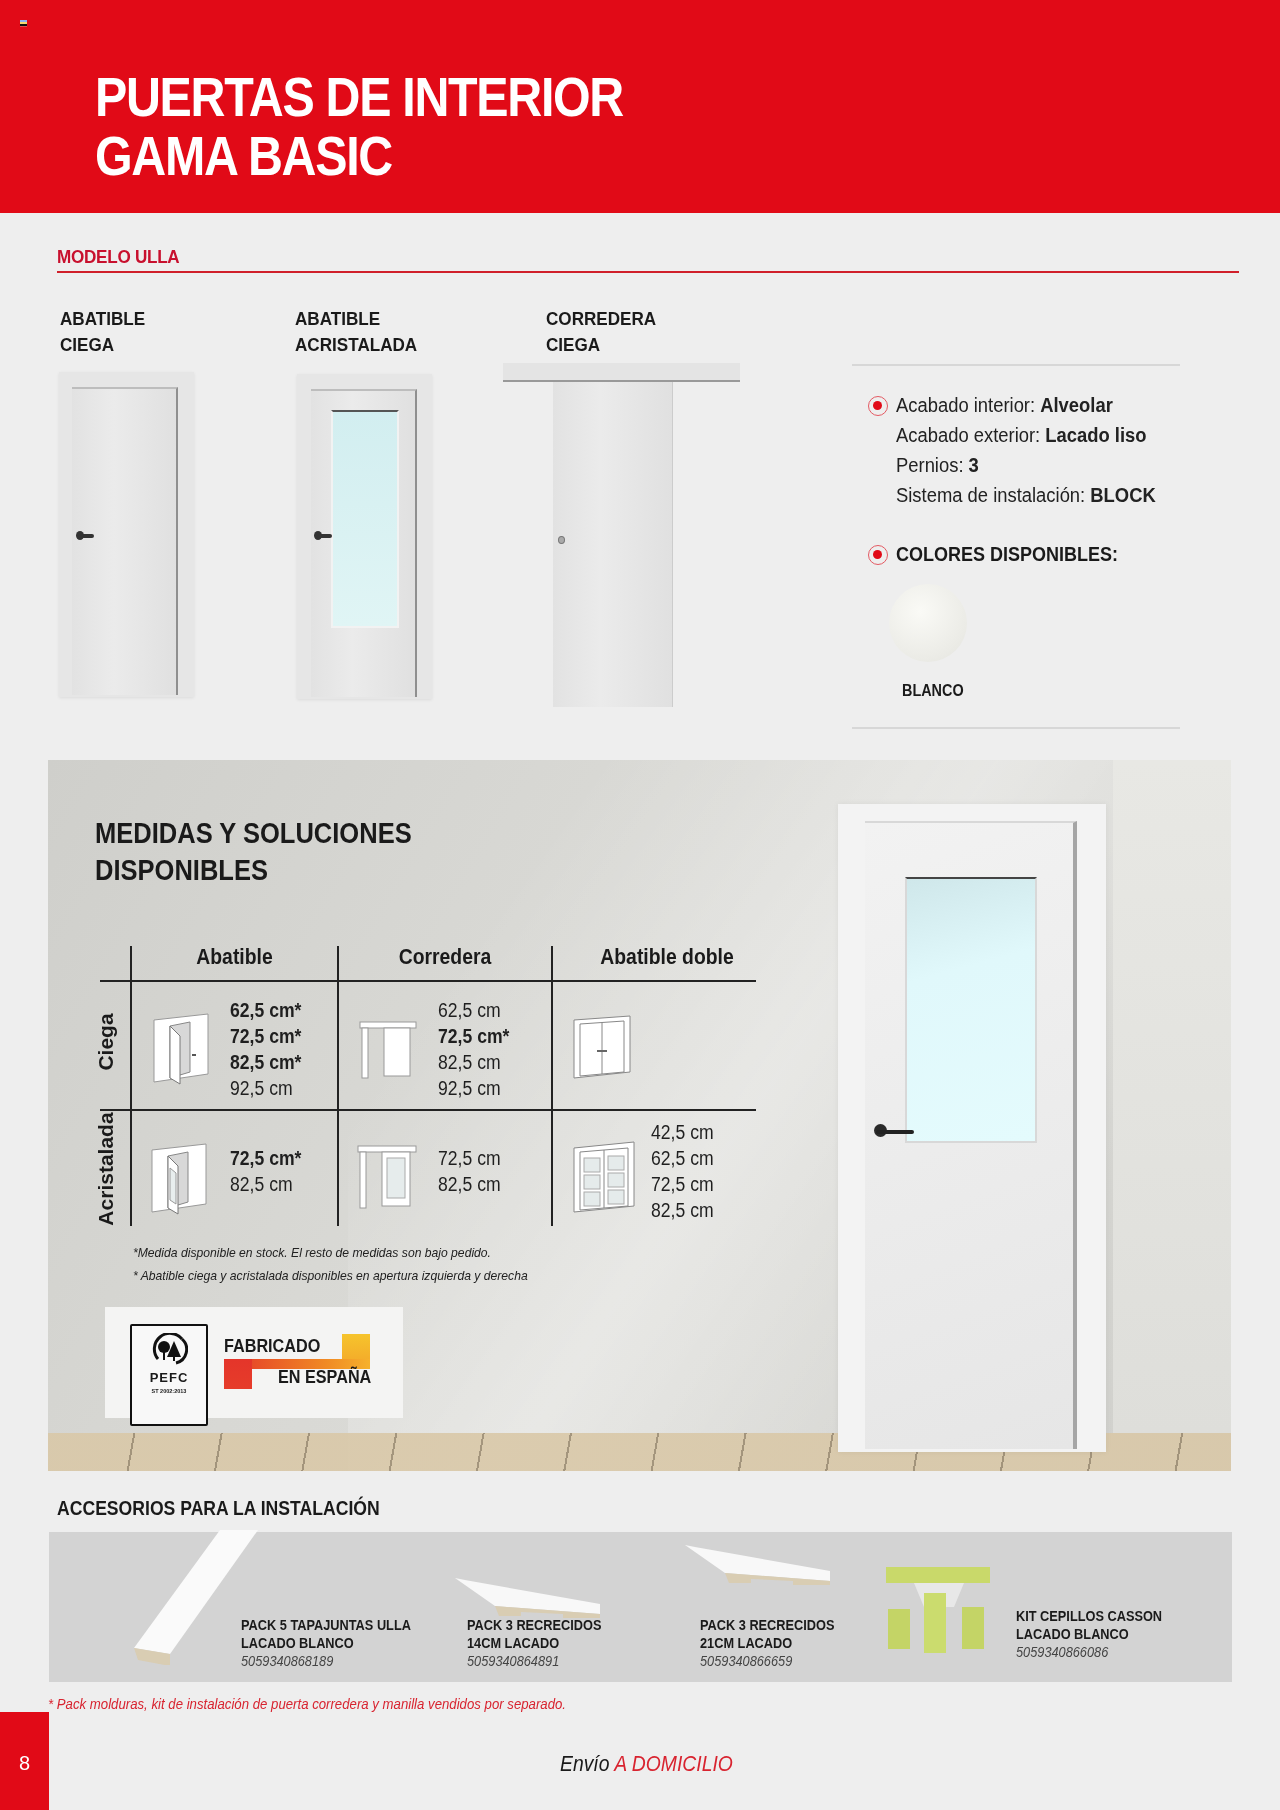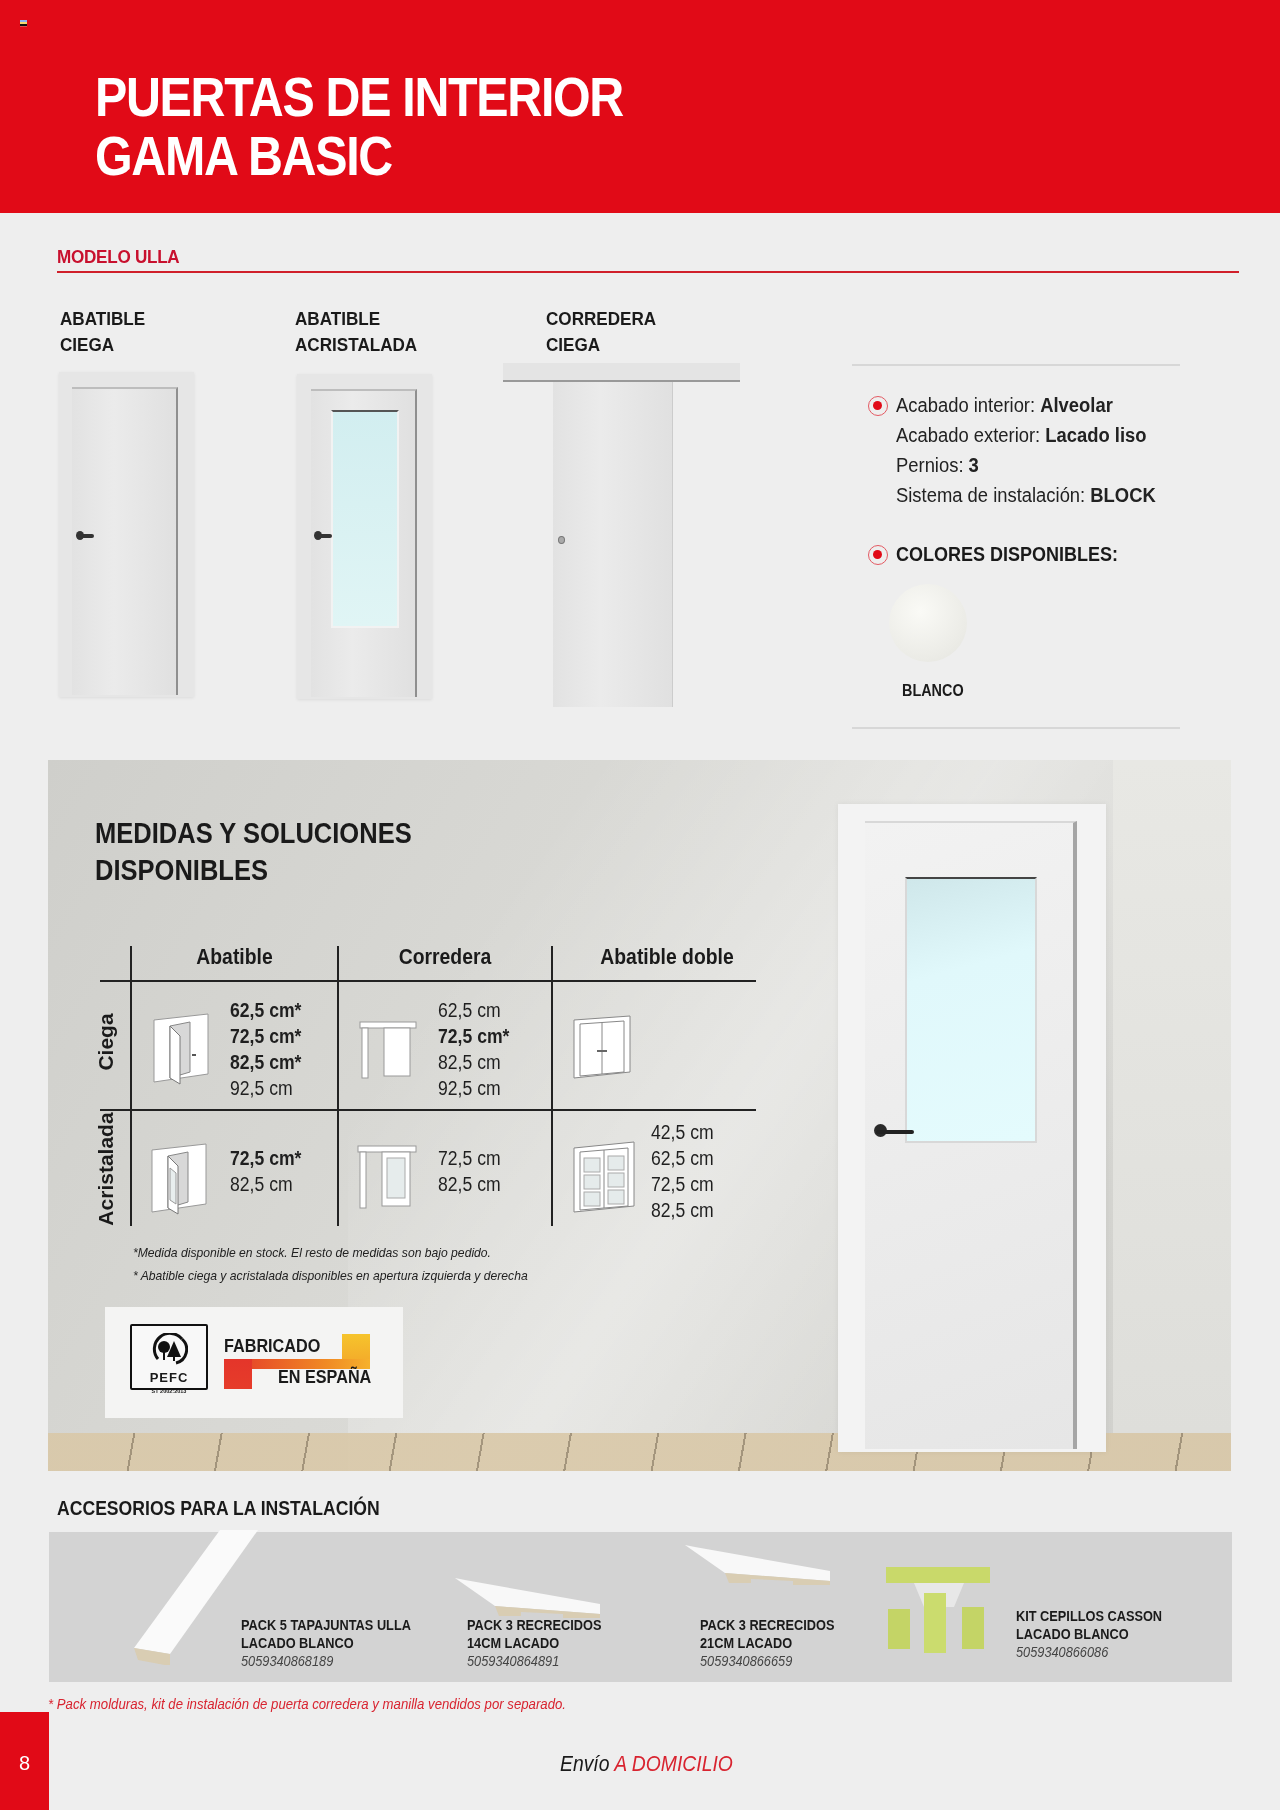--- a/index.html
+++ b/index.html
@@ -48,21 +48,21 @@
   .grid-h { position: absolute; height: 2px; background: #222; }
   .col-head { position: absolute; top: 944px; font-weight: 700; font-size: 22px; text-align: center; transform: scaleX(0.88); }
   .row-head { position: absolute; font-weight: 700; font-size: 21px; transform: rotate(-90deg); transform-origin: center; white-space: nowrap; text-align: center; }
   .sizes { position: absolute; font-size: 20px; line-height: 26px; color: #1f1f1f; transform: scaleX(0.88); transform-origin: left top; }
   .sizes .b { font-weight: 700; }
   .icon-door { position: absolute; }
 
   .note { position: absolute; left: 133px; font-style: italic; font-size: 13.5px; color: #222; transform: scaleX(0.9); transform-origin: left top; white-space: nowrap; }
 
   .badge-box { position: absolute; left: 105px; top: 1307px; width: 298px; height: 111px; background: #f4f4f3; }
-  .pefc { position: absolute; left: 130px; top: 1324px; width: 78px; height: 66px; border: 2px solid #111; border-radius: 2px; background: #f8f8f8; }
+  .pefc { position: absolute; left: 130px; top: 1324px; width: 78px; height: 102px; border: 2px solid #111; border-radius: 2px; background: #f8f8f8; }
   .pefc .logo { position: absolute; left: 20px; top: 7px; width: 36px; height: 34px; }
   .pefc .txt { position: absolute; left: 0; width: 100%; top: 44px; text-align: center; font-weight: 700; font-size: 13px; letter-spacing: 1px; }
   .pefc .sub { position: absolute; left: 0; width: 100%; top: 62px; text-align: center; font-size: 5.5px; font-weight: 700; }
   .fab-bar1 { position: absolute; left: 224px; top: 1359px; width: 146px; height: 10px; background: linear-gradient(90deg,#e4352a,#f08a24 70%,#f6b12c); }
   .fab-bar2 { position: absolute; left: 342px; top: 1334px; width: 28px; height: 35px; background: linear-gradient(180deg,#f6c42c,#f3a52a); }
   .fab-bar3 { position: absolute; left: 224px; top: 1359px; width: 28px; height: 30px; background: linear-gradient(180deg,#e4352a,#e63c2a); }
   .fab-text1 { position: absolute; left: 224px; top: 1336px; font-weight: 700; font-size: 18px; transform: scaleX(0.9); transform-origin: left top; }
   .fab-text2 { position: absolute; left: 278px; top: 1367px; font-weight: 700; font-size: 18px; transform: scaleX(0.9); transform-origin: left top; }
 
   

